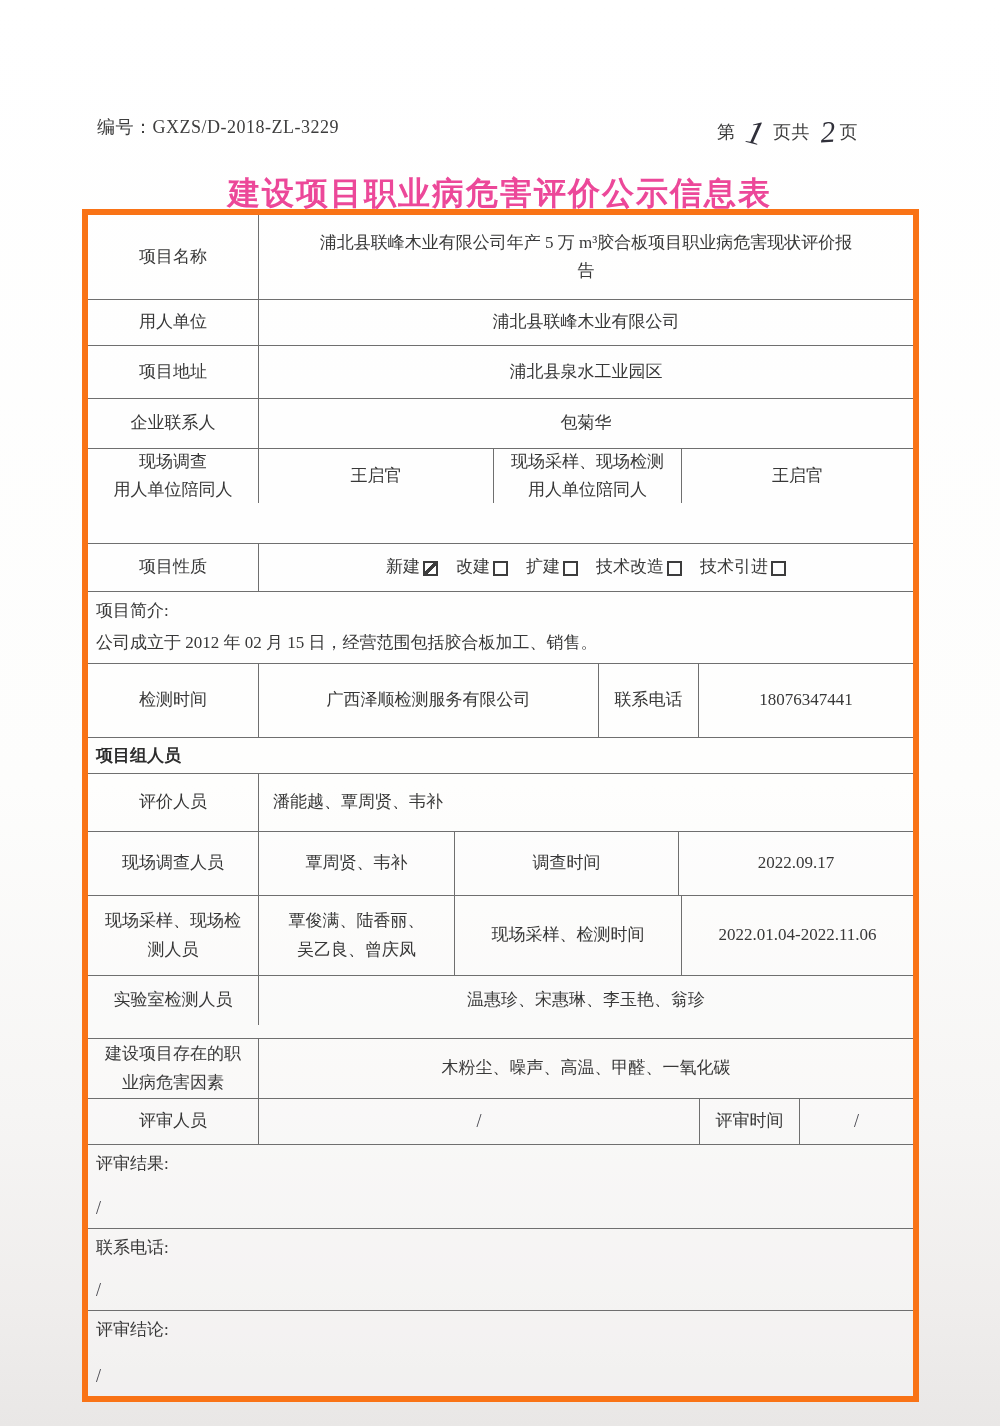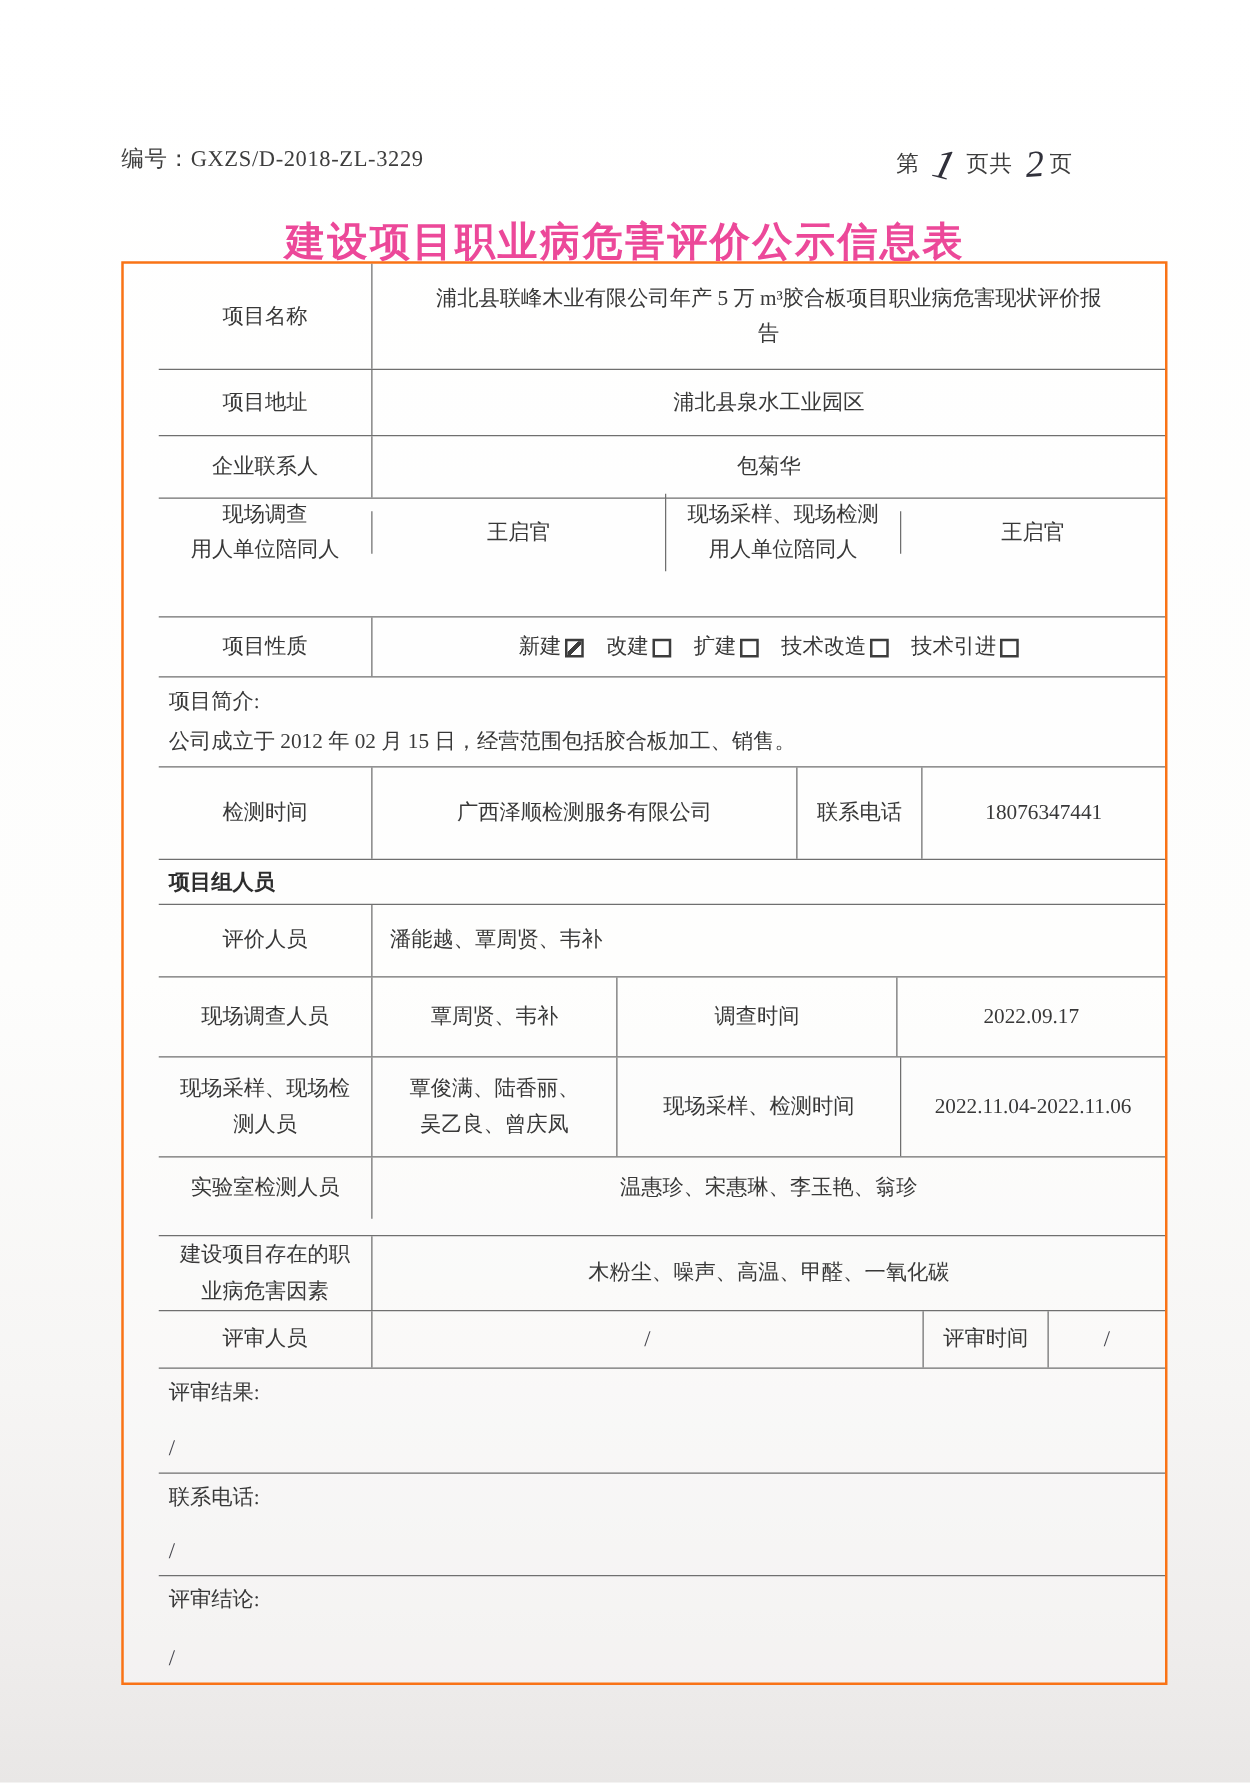--- a/index.html
+++ b/index.html
@@ -45,45 +45,44 @@
     position: absolute;
     top: 172px; left: 0; width: 100%;
     text-align: center;
     font-size: 32px; font-weight: bold; color: #ec4899;
     letter-spacing: 2px;
   }
 
   
   .tbl {
     position: absolute;
-    top: 209px; left: 97px;
+    top: 209px; left: 82px;
     width: 837px;
-    border: 2px solid #f97316;
+    border: 6px solid #f97316;
     font-size: 17px;
     color: #383838;
     background: rgba(255,255,255,0.35);
-    padding-left: 28px;
   }
   .row { display: flex; border-top: 1px solid #6f6f6f; }
   .row:first-child { border-top: none; }
   .cell {
     border-left: 1px solid #6f6f6f;
     display: flex; align-items: center; justify-content: center;
     text-align: center;
     white-space: pre-line;
     padding: 3px 10px;
     line-height: 1.65;
   }
   .cell:first-child { border-left: none; }
   .lbl { flex: 0 0 170px; }
   .grow { flex: 1 1 auto; }
 
   
   .h84 { height: 84px; }  .h46 { height: 46px; }  .h53 { height: 53px; }
-  .h50 { height: 50px; }  .h55 { height: 55px; align-items: center; }  .h48 { height: 48px; margin-top: 40px; }
+  .h50 { height: 50px; }  .h55 { height: 55px; }  .h48 { height: 48px; margin-top: 40px; }
   .h72 { height: 72px; }  .h74 { height: 74px; }  .h36 { height: 36px; }
   .h58 { height: 58px; }  .h64 { height: 64px; }  .h80 { height: 80px; }
   .h60 { height: 60px; margin-top: 13px; }  .h84b { height: 84px; } .h82 { height: 82px; }
   .h86 { height: 86px; }  .h45 { height: 46px; }
 
   
   .left-block {
     flex: 1 1 auto;
     display: flex; flex-direction: column;
     align-items: flex-start; justify-content: space-between;
@@ -133,20 +132,24 @@
   <div class="title">建设项目职业病危害评价公示信息表</div>
 
   <div class="tbl">
 
     <div class="row h84">
       <div class="cell lbl">项目名称</div>
       <div class="cell grow">浦北县联峰木业有限公司年产 5 万 m³胶合板项目职业病危害现状评价报
 告</div>
     </div>
 
+    <div class="row h46">
+      <div class="cell lbl">用人单位</div>
+      <div class="cell grow">浦北县联峰木业有限公司</div>
+    </div>
 
     <div class="row h53">
       <div class="cell lbl">项目地址</div>
       <div class="cell grow">浦北县泉水工业园区</div>
     </div>
 
     <div class="row h50">
       <div class="cell lbl">企业联系人</div>
       <div class="cell grow">包菊华</div>
     </div>
@@ -215,21 +218,21 @@
       <div class="cell" style="flex:0 0 224px;">调查时间</div>
       <div class="cell grow">2022.09.17</div>
     </div>
 
     <div class="row h80">
       <div class="cell lbl">现场采样、现场检
 测人员</div>
       <div class="cell" style="flex:0 0 196px;">覃俊满、陆香丽、
 吴乙良、曾庆凤</div>
       <div class="cell" style="flex:0 0 227px;">现场采样、检测时间</div>
-      <div class="cell grow">2022.11.04-2022.11.06</div>
+      <div class="cell grow">2022.01.04-2022.11.06</div>
     </div>
 
     <div class="row h50">
       <div class="cell lbl">实验室检测人员</div>
       <div class="cell grow">温惠珍、宋惠琳、李玉艳、翁珍</div>
     </div>
 
     <div class="row h60">
       <div class="cell lbl">建设项目存在的职
 业病危害因素</div>

